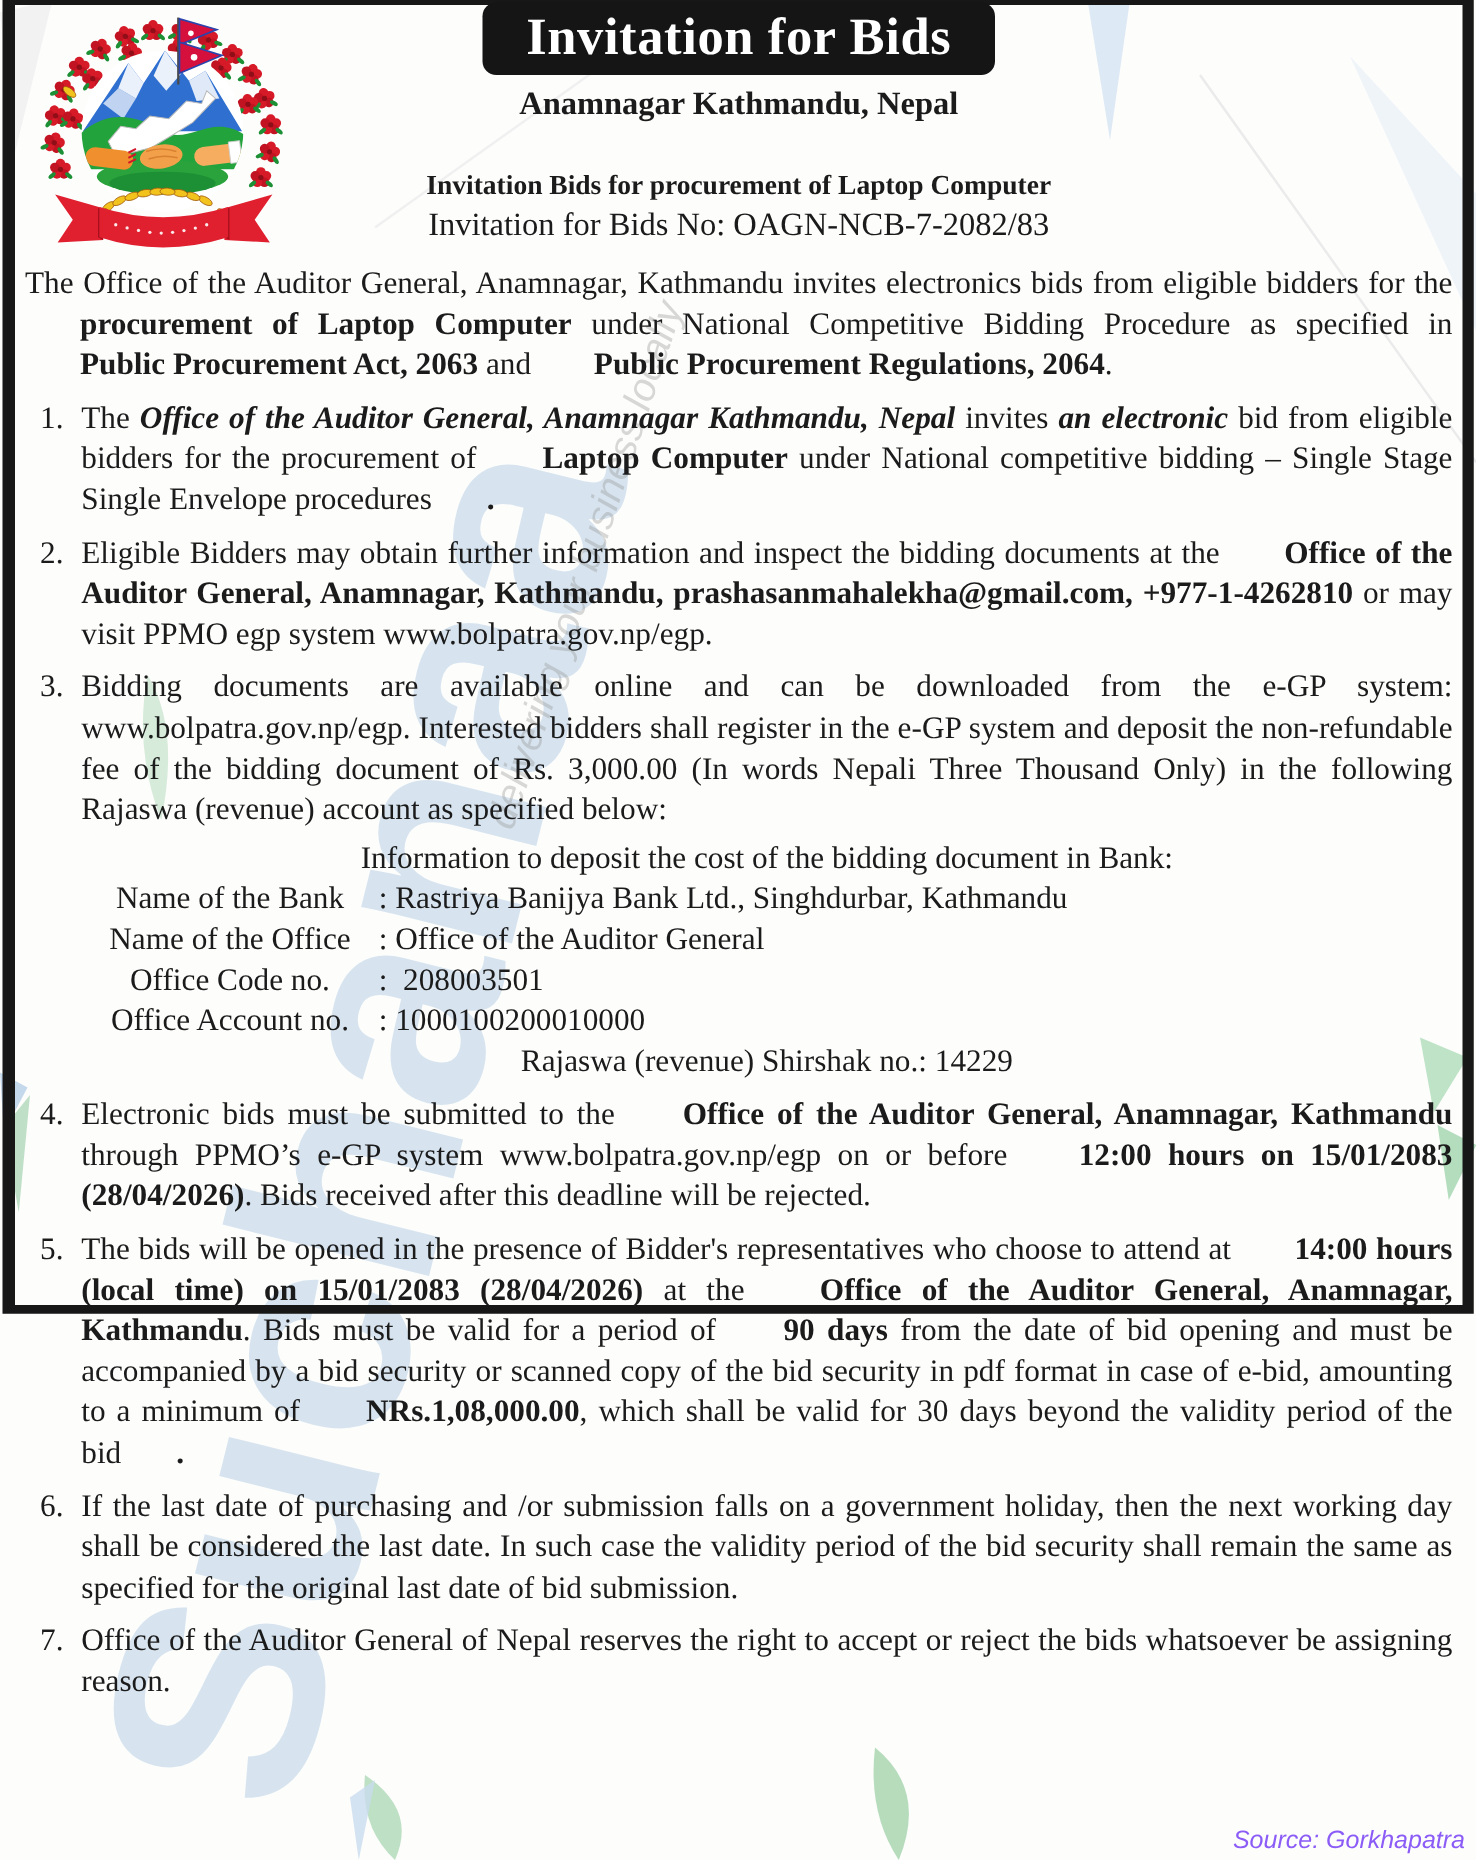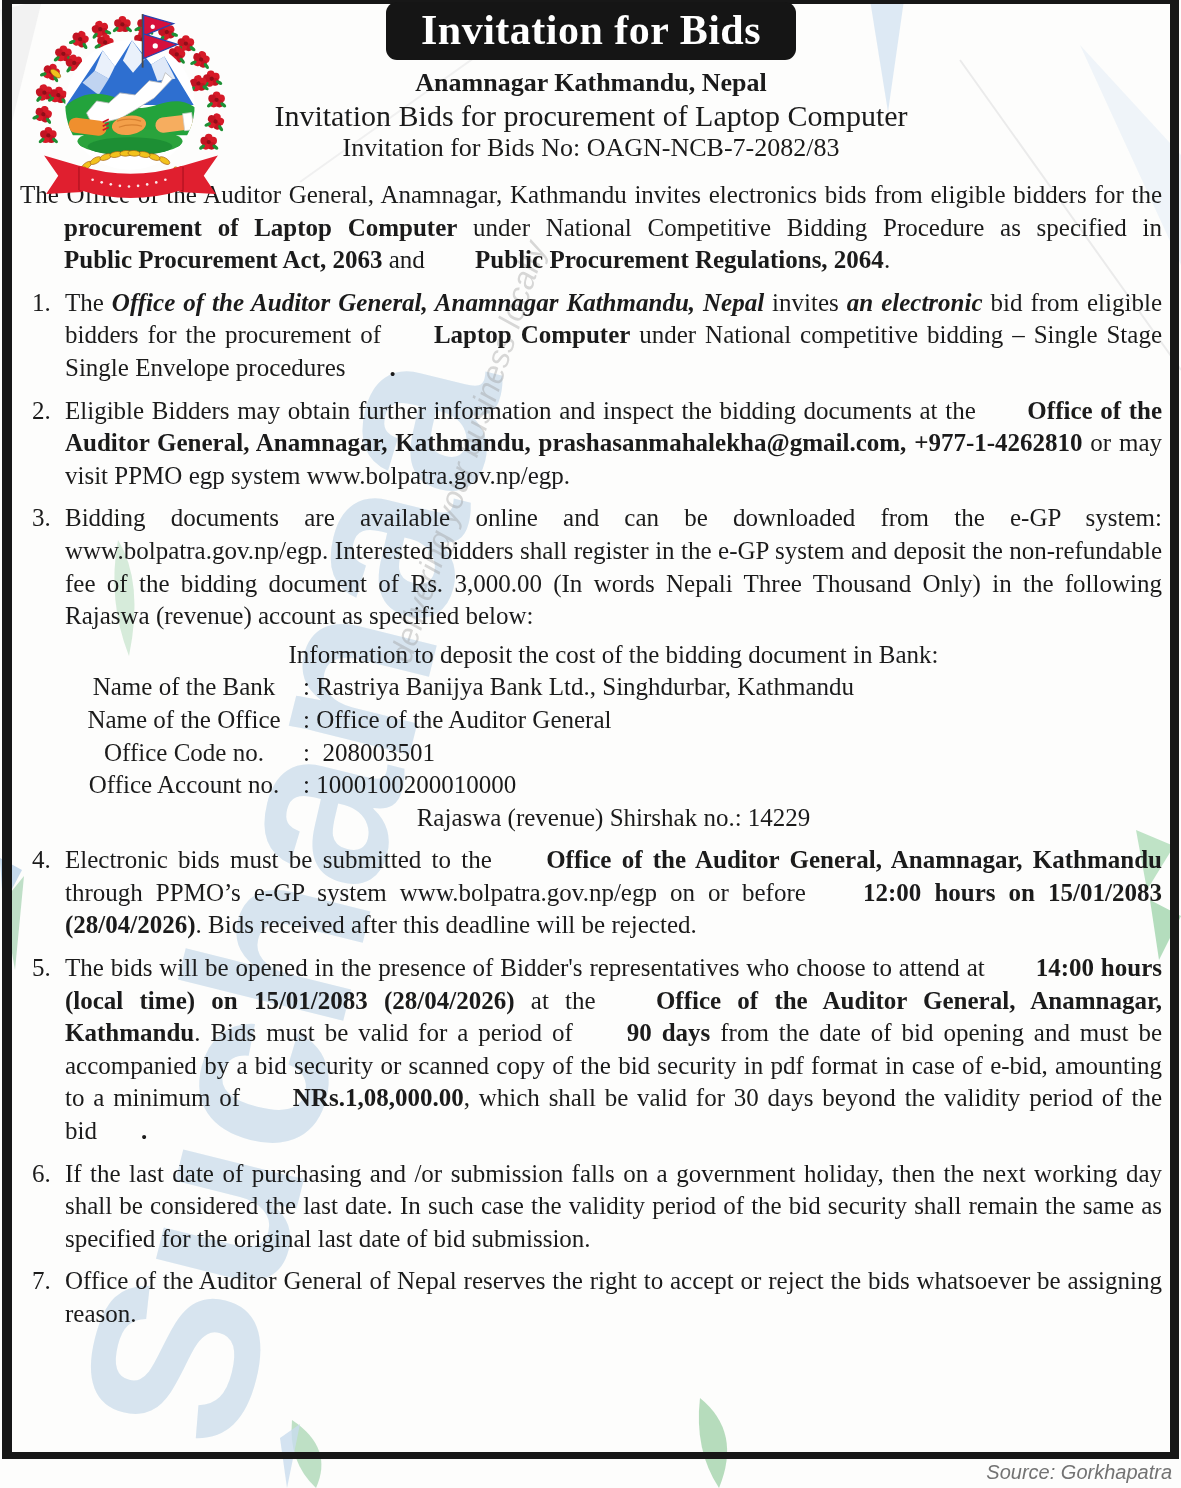--- a/index.html
+++ b/index.html
@@ -4,55 +4,55 @@
 <style>
   html,body{margin:0;padding:0;background:#ffffff;}
   .page{
     position:relative;width:1181px;height:1488px;background:#fdfdfc;
     overflow:hidden;font-family:"Liberation Serif","DejaVu Serif",serif;color:#1b1b1b;
   }
   
   .wm-svg{position:absolute;left:0;top:0;z-index:0;pointer-events:none;}
   
   .doc{
-    position:absolute;left:2px;top:0;width:1177px;height:1459px;box-sizing:border-box;
+    position:absolute;left:2px;top:0;width:1177px;height:1051px;box-sizing:border-box;
     border:4px solid #171717;border-left-width:10px;border-right-width:9px;border-bottom-width:7px;
     z-index:1;background:transparent;
   }
   .banner{
     position:absolute;left:374px;top:-2px;width:410px;height:58px;background:#151515;
     border-radius:11px;color:#ffffff;font-weight:700;font-size:42px;line-height:57px;
     text-align:center;letter-spacing:.5px;
   }
   .emblem{position:absolute;left:10px;top:4px;width:218px;height:192px;}
   
   .hdr{text-align:center;padding-top:64px;}
   .hdr-org{font-size:41px;font-weight:700;line-height:45px;letter-spacing:-.5px;}
   .hdr-addr{font-size:26px;font-weight:700;line-height:30px;}
-  .hdr-subj{font-size:30px;font-weight:400;line-height:35px;}
+  .hdr-subj{font-size:22px;font-weight:700;line-height:35px;margin-top:32px;}
   .hdr-pub{font-size:26px;line-height:30px;}
   .hdr-no{font-size:26px;line-height:30px;}
   
   .body-text{font-size:25px;line-height:32.6px;}
   .intro{margin:16px 8px 0 8px;text-align:justify;}
   .item{display:flex;margin:10px 8px 0 0;}
   .item-num{flex:0 0 53px;padding-left:20px;box-sizing:border-box;}
   .item-body{flex:1;text-align:justify;}
   .run-b{font-weight:700;margin-left:44px;}
   .run-bi{font-weight:700;font-style:italic;}
   
   .bank{margin-top:6px;text-align:center;}
   .bank-row{display:flex;}
   .bank-label{flex:0 0 238px;}
   .bank-value{white-space:pre-wrap;}
   
   .source{
     position:absolute;right:9px;top:1461px;z-index:1;
     font-family:"Liberation Sans","DejaVu Sans",sans-serif;
-    font-style:italic;font-size:20px;color:#737373;
+    font-style:italic;font-size:20px;color:#8b5cf6;
   }
 </style>
 </head>
 <body>
 
 <div class="page">
 
   <svg class="wm-svg" width="1181" height="1488" viewBox="0 0 1181 1488" aria-hidden="true">
 
     <line x1="960" y1="60" x2="1181" y2="370" stroke="#ebebeb" stroke-width="2"></line>

